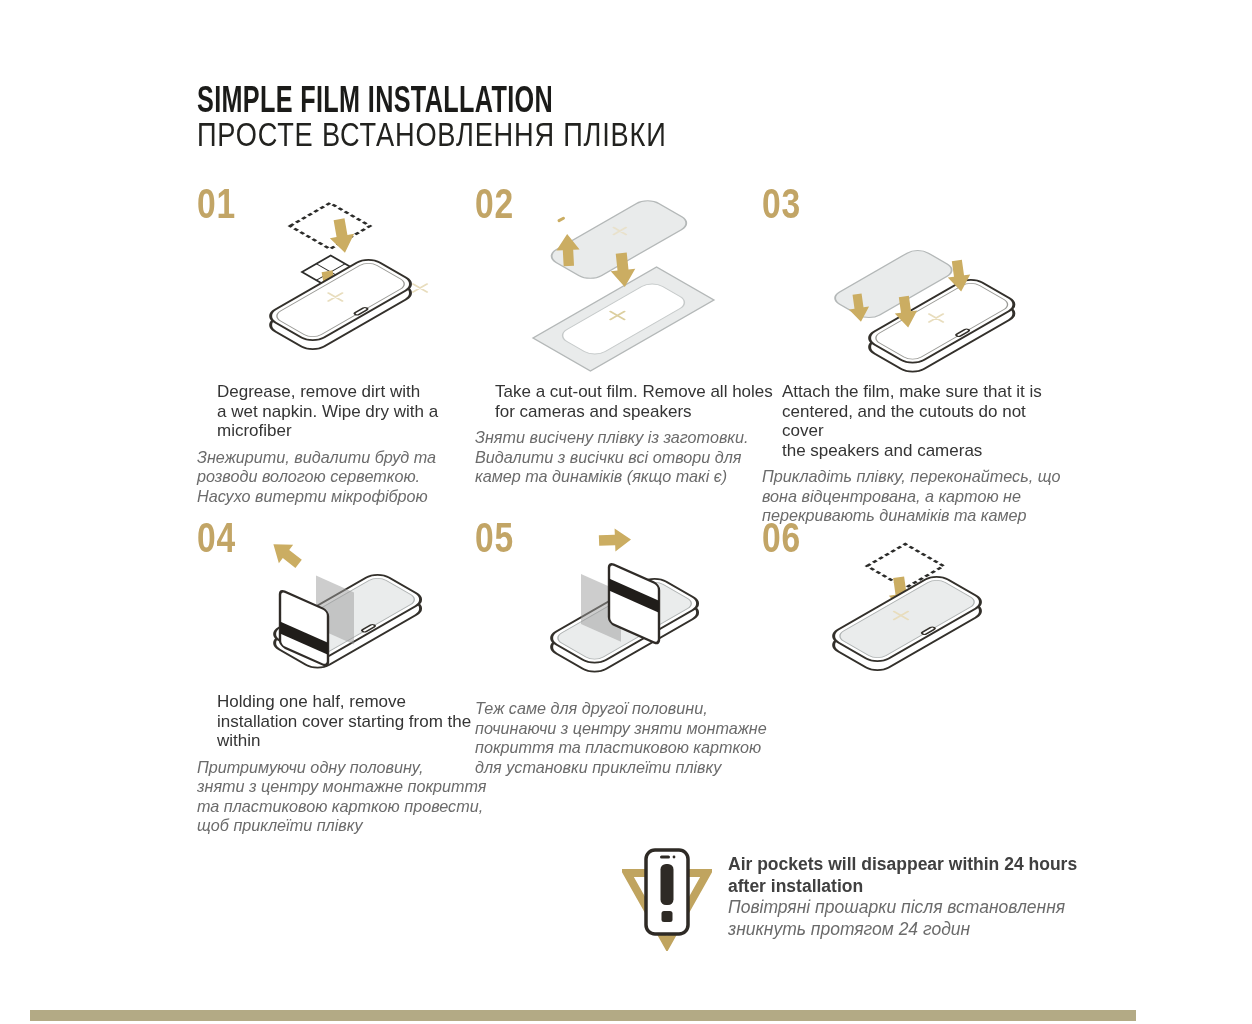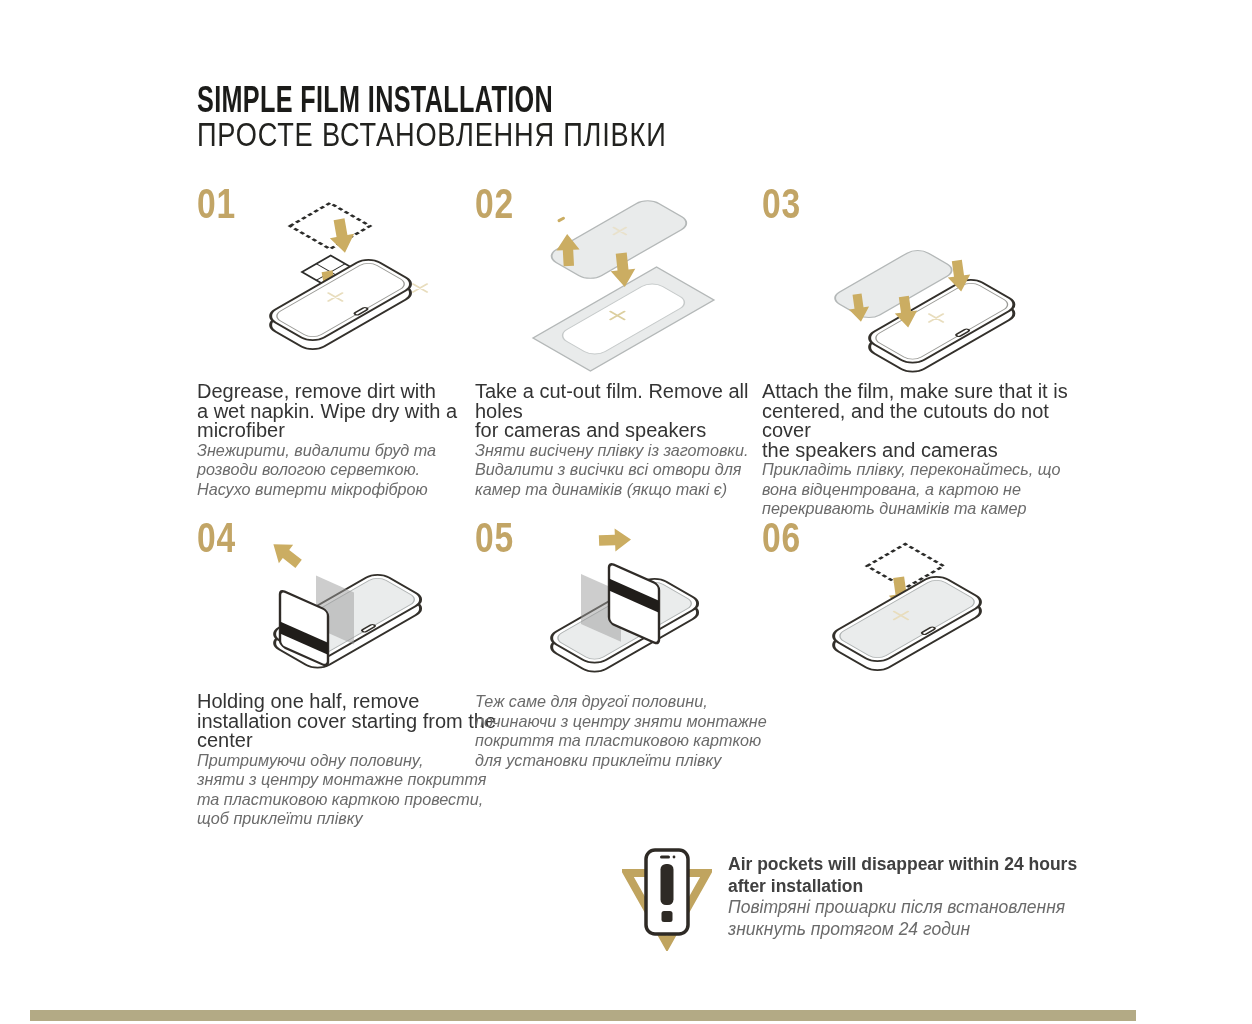--- a/index.html
+++ b/index.html
@@ -8,22 +8,22 @@
   .title-en{position:absolute;left:197px;top:82px;font-size:36px;font-weight:700;color:#1b1b19;
             line-height:1;white-space:nowrap;transform:scaleX(0.70);transform-origin:0 0;letter-spacing:0.5px;}
   .title-ua{position:absolute;left:197px;top:117px;font-size:34px;font-weight:400;color:#22221f;
             line-height:1;white-space:nowrap;transform:scaleX(0.80);transform-origin:0 0;letter-spacing:1px;}
   .cell{position:absolute;width:290px;}
   .num{position:absolute;left:0;top:0;font-size:42px;font-weight:700;color:#c2a566;line-height:0.78;
        transform:scaleX(0.80);transform-origin:0 0;letter-spacing:1px;}
   .illus{position:absolute;}
   .txt{position:absolute;left:0;width:310px;}
   .row1 .txt{top:194px;} .row2 .txt{top:170px;}
-  .en{font-size:20px;line-height:19.5px;color:#343434;white-space:pre-line;}
-  .ua{font-size:16.2px;line-height:19.5px;color:#6b6b6b;font-style:italic;white-space:pre-line;}
+  .en{font-size:17px;line-height:19.5px;color:#343434;white-space:pre-line;margin-left:20px;}
+  .ua{font-size:16.2px;line-height:19.5px;color:#6b6b6b;font-style:italic;white-space:pre-line;margin-top:7px;}
   .note-icon{position:absolute;left:622px;top:847px;}
   .note-text{position:absolute;left:728px;top:854px;width:380px;}
   .note-en{font-size:17.5px;line-height:21.5px;color:#404040;font-weight:700;white-space:pre-line;}
   .note-ua{font-size:17.5px;line-height:21.5px;color:#6b6b6b;font-style:italic;white-space:pre-line;}
   .accent-bar{position:absolute;left:30px;top:1010px;width:1192px;height:11px;background:#b3aa85;}
   
   .ln{fill:#ffffff;stroke:#33302b;stroke-width:2.4px;}
   .inner{fill:none;stroke:#9a9a96;stroke-width:1.1px;}
   .screenfill{fill:#eaecec;stroke:#aeb2b2;stroke-width:1.1px;}
   .filmfill{fill:#e9ebeb;stroke:#b4b8b8;stroke-width:1.5px;}
@@ -160,21 +160,21 @@
       </g>
       <g transform="skewY(24)">
         <rect class="cardrect" x="28" y="49" width="48" height="56" rx="5"></rect>
         <rect class="stripe" x="28" y="81" width="48" height="12"></rect>
       </g>
       <path class="gold" transform="translate(34,26) rotate(128) scale(0.8)" d="M-6.5,-20 L6.5,-20 L6.5,0 L14.5,0 L0,20 L-14.5,0 L-6.5,0 Z"></path>
     </svg>
     <div class="txt">
       <div class="en">Holding one half, remove
 installation cover starting from the
-center</div>
+within</div>
       <div class="ua">Притримуючи одну половину,
 зняти з центру монтажне покриття
 та пластиковою карткою провести,
 щоб приклеїти плівку</div>
     </div>
   </div>
 
   <div class="cell row2" style="left:475px;top:522px;">
     <div class="num">05</div>
     <svg class="illus" style="left:52px;top:0px;" width="222" height="166" viewBox="0 0 222 166">

